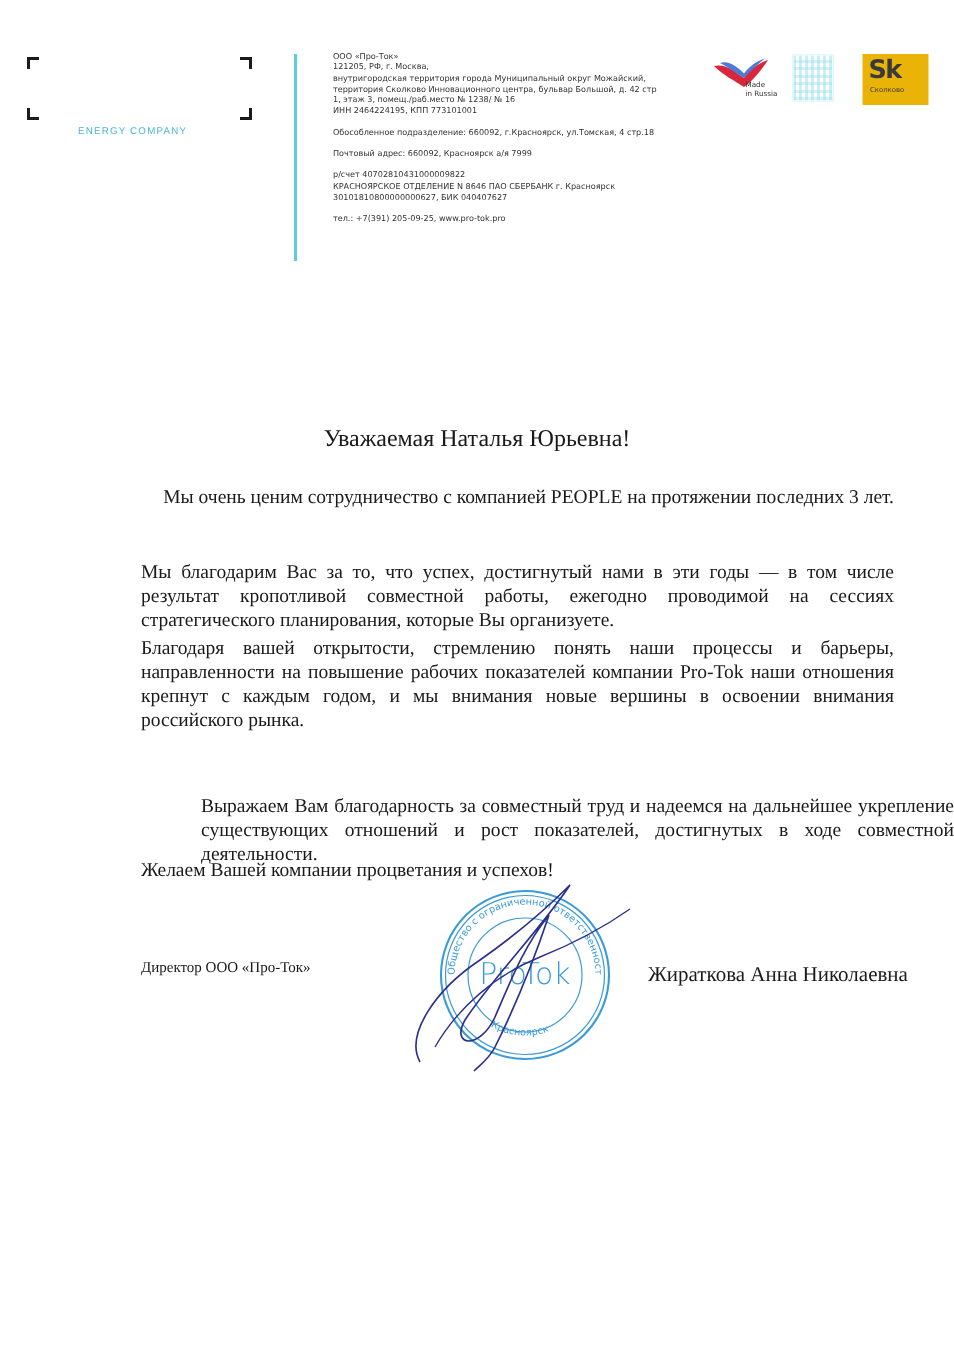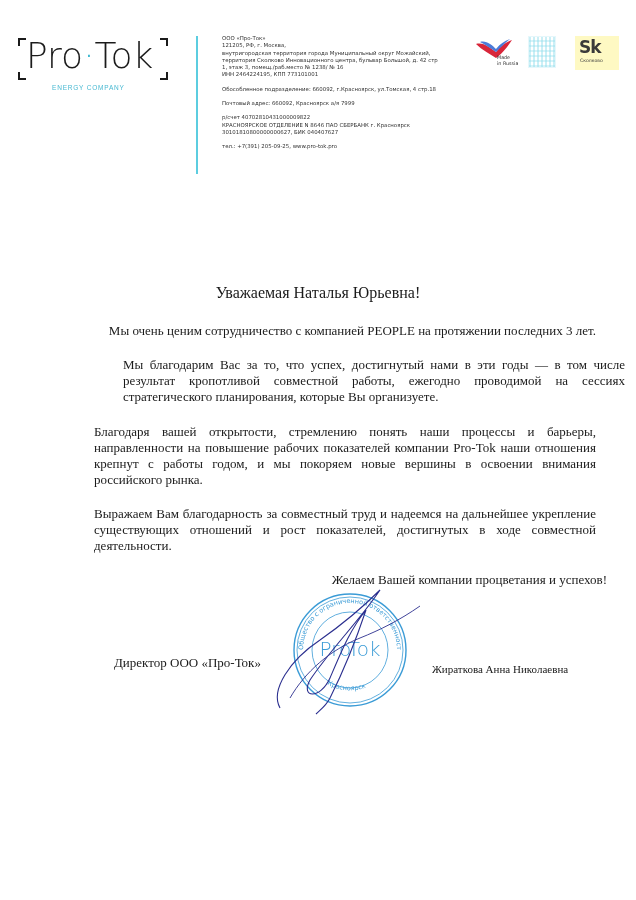--- a/index.html
+++ b/index.html
@@ -21,47 +21,46 @@
 
     .requisites { position: absolute; left: 222px; top: 35px; width: 240px; font-family: "DejaVu Sans", sans-serif; font-size: 5.4px; line-height: 7.3px; color: #333; }
     .requisites .gap { height: 7px; }
 
     .badge-mir { position: absolute; left: 474px; top: 36px; width: 40px; height: 30px; }
     .mir-text { position: absolute; left: 497px; top: 55px; font-family: "DejaVu Sans", sans-serif; font-size: 4.8px; line-height: 5.6px; color: #333; }
     .qr { position: absolute; left: 528px; top: 36px; width: 28px; height: 32px; border: 1px solid #e6f7fb;
           background:
             repeating-linear-gradient(90deg, rgba(140,220,235,0.45) 0 2px, transparent 2px 4px),
             repeating-linear-gradient(0deg, rgba(140,220,235,0.35) 0 2px, transparent 2px 5px); }
-    .sk { position: absolute; left: 575px; top: 36px; width: 44px; height: 34px; background: #fef9c3; }
+    .sk { position: absolute; left: 575px; top: 36px; width: 44px; height: 34px; background: #eab308; }
     .sk-letters { position: absolute; left: 4px; top: 1px; font-family: "DejaVu Sans", sans-serif; font-weight: bold; font-size: 17px; color: #3a3a3a; letter-spacing: -1px; }
     .sk-name { position: absolute; left: 5px; top: 22px; font-family: "DejaVu Sans", sans-serif; font-size: 4.6px; color: #3a3a3a; }
 
     
     .greeting { position: absolute; left: 0; width: 636px; top: 284px; text-align: center; font-size: 16px; }
     .para { position: absolute; left: 94px; width: 502px; font-size: 13px; line-height: 16px; text-align: justify; }
     .p1 { top: 323px; text-align: right; }
-    .p2 { top: 357px; margin-left: 29px; }
+    .p2 { top: 373px; }
     .p3 { top: 424px; }
-    .p4 { top: 506px; }
-    .p5 { top: 572px; text-align: right; margin-left: 11px; }
+    .p4 { top: 529px; margin-left: 40px; }
+    .p5 { top: 572px; text-align: left; }
 
-    .sign-left { position: absolute; left: 94px; top: 655px; font-size: 13px; margin-left: 20px; }
-    .sign-right { position: absolute; left: 432px; top: 643px; font-size: 11px; margin-top: 20px; }
+    .sign-left { position: absolute; left: 94px; top: 640px; font-size: 10px; }
+    .sign-right { position: absolute; left: 432px; top: 643px; font-size: 14px; }
 
     .stamp { position: absolute; left: 260px; top: 580px; width: 180px; height: 140px; }
   </style>
 </head>
 <body>
 
 <div class="logo">
   <span class="bracket br-tl"></span>
   <span class="bracket br-tr"></span>
   <span class="bracket br-bl"></span>
   <span class="bracket br-br"></span>
-  <div class="logo-word"><span>Pro</span><span class="dot">·</span><span>Tok</span></div>
   <div class="logo-tag">ENERGY COMPANY</div>
 </div>
 
 <div class="divider"></div>
 
 <div class="requisites">
   <div>ООО «Про-Ток»</div>
   <div>121205, РФ, г. Москва,</div>
   <div>внутригородская территория города Муниципальный округ Можайский,</div>
   <div>территория Сколково Инновационного центра, бульвар Большой, д. 42 стр</div>
@@ -90,21 +89,21 @@
 </div>
 <div class="qr"></div>
 <div class="sk">
   <span class="sk-letters">Sk</span>
   <span class="sk-name">Сколково</span>
 </div>
 
 <div class="greeting">Уважаемая Наталья Юрьевна!</div>
 <div class="para p1">Мы очень ценим сотрудничество с компанией PEOPLE на протяжении последних 3 лет.</div>
 <div class="para p2">Мы благодарим Вас за то, что успех, достигнутый нами в эти годы — в том числе результат кропотливой совместной работы, ежегодно проводимой на сессиях стратегического планирования, которые Вы организуете.</div>
-<div class="para p3">Благодаря вашей открытости, стремлению понять наши процессы и барьеры, направленности на повышение рабочих показателей компании Pro-Tok наши отношения крепнут с работы годом, и мы покоряем новые вершины в освоении внимания российского рынка.</div>
+<div class="para p3">Благодаря вашей открытости, стремлению понять наши процессы и барьеры, направленности на повышение рабочих показателей компании Pro-Tok наши отношения крепнут с каждым годом, и мы внимания новые вершины в освоении внимания российского рынка.</div>
 <div class="para p4">Выражаем Вам благодарность за совместный труд и надеемся на дальнейшее укрепление существующих отношений и рост показателей, достигнутых в ходе совместной деятельности.</div>
 <div class="para p5">Желаем Вашей компании процветания и успехов!</div>
 
 <div class="sign-left">Директор ООО «Про-Ток»</div>
 <div class="sign-right">Жираткова Анна Николаевна</div>
 
 <svg class="stamp" viewBox="0 0 180 140">
   <defs>
     <path id="ringTop" d="M 43 70 A 47 47 0 0 1 137 70"></path>
     <path id="ringBottom" d="M 50 88 A 47 47 0 0 0 130 88"></path>

